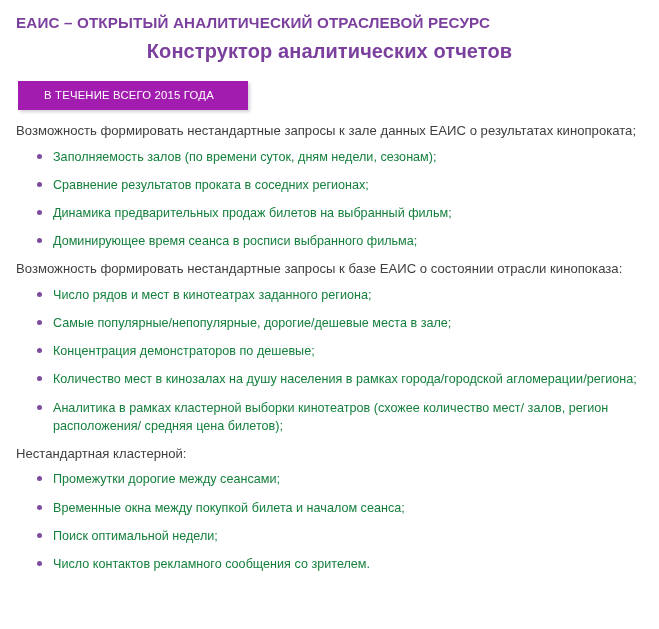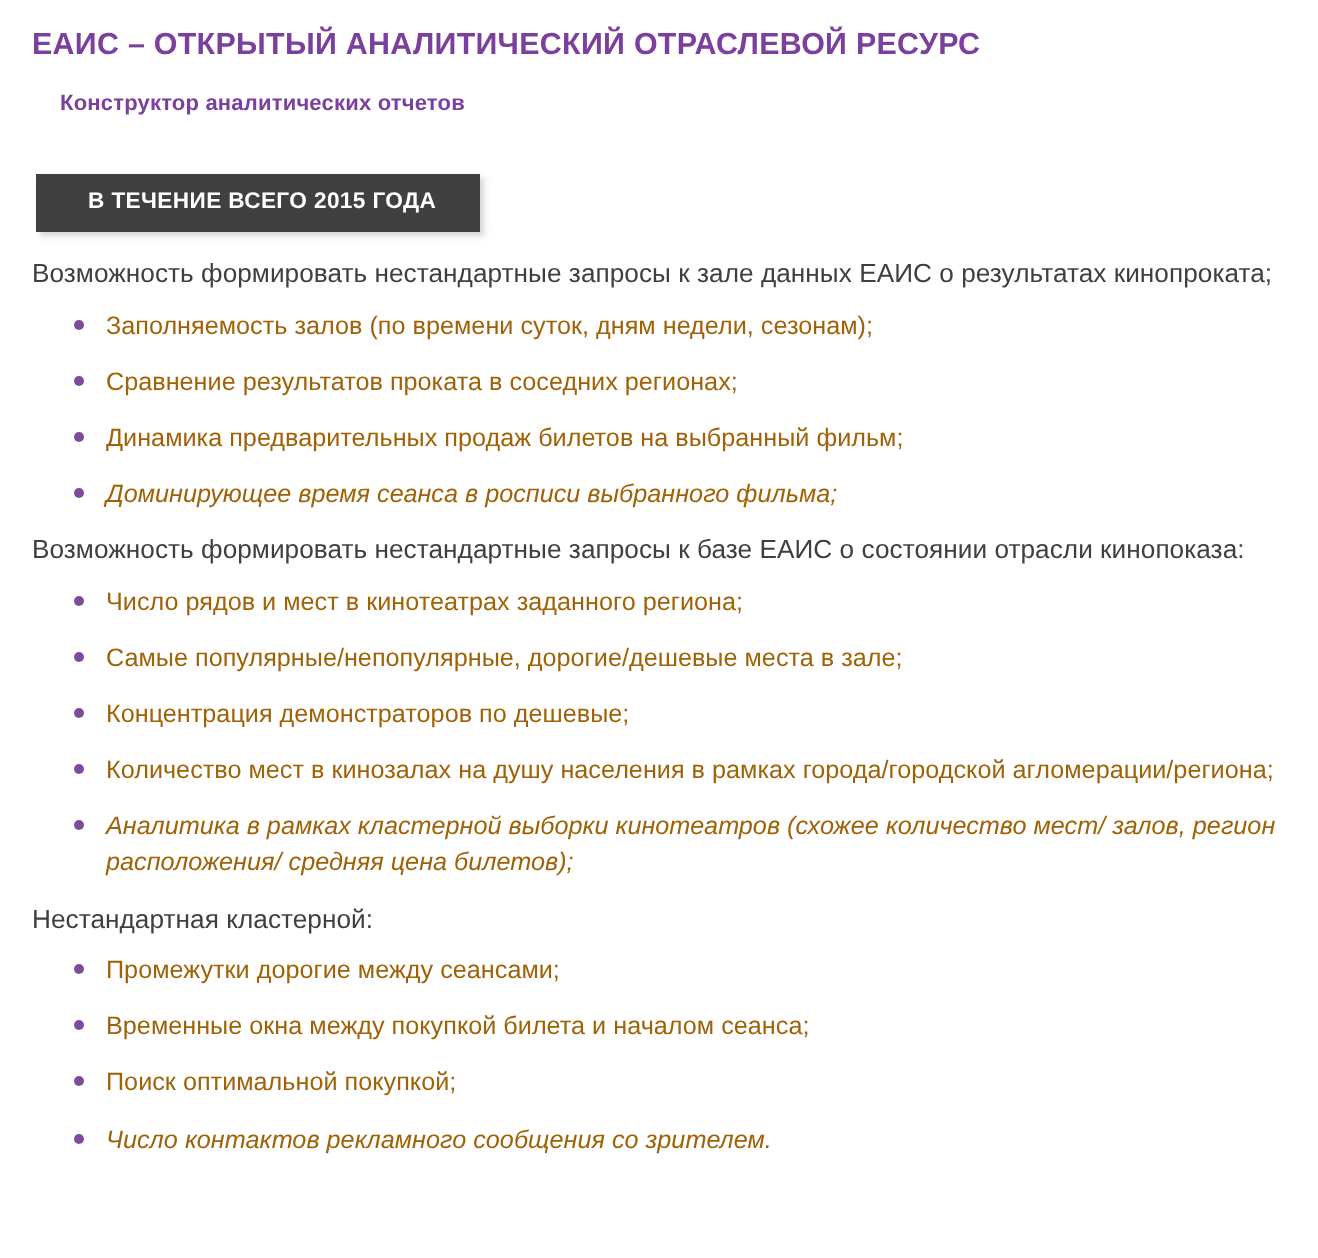--- a/index.html
+++ b/index.html
@@ -33,41 +33,42 @@
     font-size: 15.2px;
     font-weight: bold;
     letter-spacing: 0.15px;
     color: #7b3f9d;
     line-height: 1.25;
     margin: 0 0 7px 0;
     white-space: nowrap;
   }
 
   .sub-title {
-    font-size: 11px;
+    font-size: 20px;
     font-weight: bold;
     letter-spacing: 0.1px;
     color: #7b3f9d;
     line-height: 1.25;
-    margin: 14px;
+    margin: 4px;
+    text-align: center;
   }
 
   
   .badge-wrap {
     padding: 13px 0 0 18px;
   }
 
   .badge {
     display: inline-block;
-    background: #404040;
+    background: #a21caf;
     color: #ffffff;
     font-size: 11.3px;
-    font-weight: bold;
+    font-weight: normal;
     letter-spacing: 0.2px;
-    padding: 9px 22px 9px 26px;
+    padding: 9px 34px 9px 26px;
     line-height: 1;
     box-shadow: 2px 2px 3px rgba(120, 110, 130, 0.30);
     white-space: nowrap;
   }
 
   
   .content {
     padding: 11px 18px 0 16px;
   }
 
@@ -84,27 +85,26 @@
     margin: 7px 0 8px 0;
     padding: 0;
   }
 
   ul.bullets li {
     position: relative;
     padding-left: 37px;
     margin-bottom: 10px;
     font-size: 12.6px;
     line-height: 1.44;
-    color: #a16207;
+    color: #15803d;
     letter-spacing: 0.01px;
   }
 
   ul.bullets li:last-child {
     margin-bottom: 0;
-    font-style: italic;
   }
 
   ul.bullets li::before {
     content: "";
     position: absolute;
     left: 21px;
     top: 6px;
     width: 5px;
     height: 5px;
     border-radius: 50%;
@@ -150,19 +150,19 @@
         <li>Количество мест в кинозалах на душу населения в рамках города/городской агломерации/региона;</li>
         <li>Аналитика в рамках кластерной выборки кинотеатров (схожее количество мест/ залов, регион расположения/ средняя цена билетов);</li>
       </ul>
     </div>
 
     <div class="group">
       <p class="para">Нестандартная кластерной:</p>
       <ul class="bullets">
         <li>Промежутки дорогие между сеансами;</li>
         <li>Временные окна между покупкой билета и началом сеанса;</li>
-        <li>Поиск оптимальной покупкой;</li>
+        <li>Поиск оптимальной недели;</li>
         <li> Число контактов рекламного сообщения со зрителем.</li>
       </ul>
     </div>
 
   </div>
 </div>
 
 </body></html>

